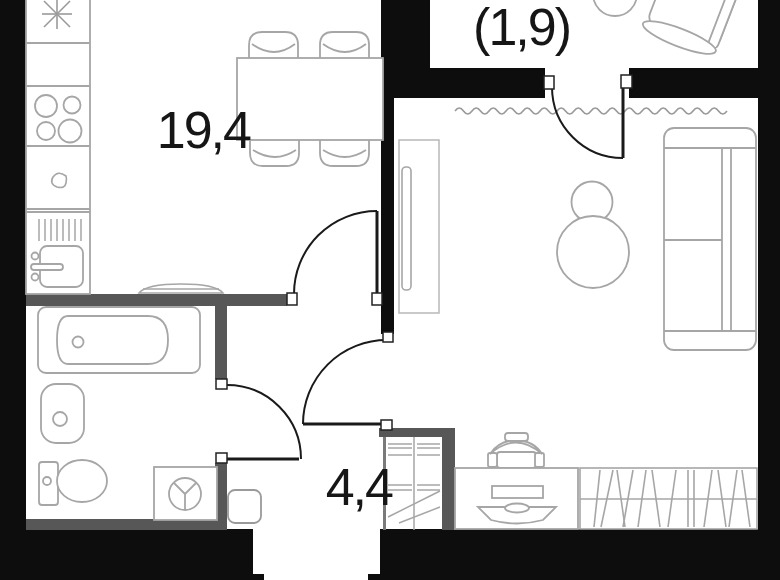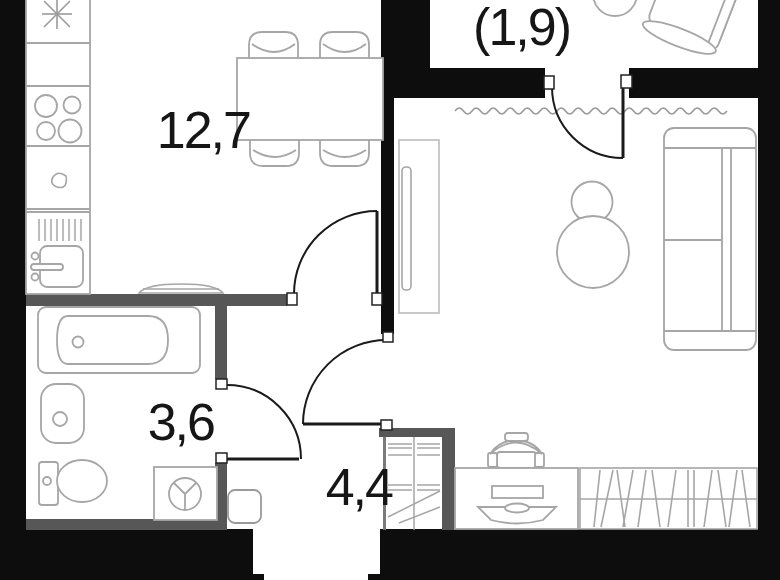--- a/index.html
+++ b/index.html
@@ -210,18 +210,17 @@
     <rect x="372" y="293" width="10" height="12"></rect>
     <rect x="383" y="332" width="10" height="10"></rect>
     <rect x="381" y="420" width="11" height="10"></rect>
     <rect x="216" y="379" width="11" height="10"></rect>
     <rect x="216" y="453" width="11" height="10"></rect>
     <rect x="544" y="76" width="10" height="13"></rect>
     <rect x="621" y="75" width="11" height="13"></rect>
   </g>
 </svg>
 
-<div class="room-label" style="left:110px;top:104px;width:140px;">12,7</div>
+<div class="room-label" style="left:110px;top:104px;width:140px;">19,4</div>
 <div class="room-label" style="left:430px;top:1px;width:140px;">(1,9)</div>
-<div class="room-label" style="left:94px;top:396px;width:120px;">3,6</div>
 <div class="room-label" style="left:272px;top:461px;width:120px;">4,4</div>
 
 </div>
 
 </body></html>

